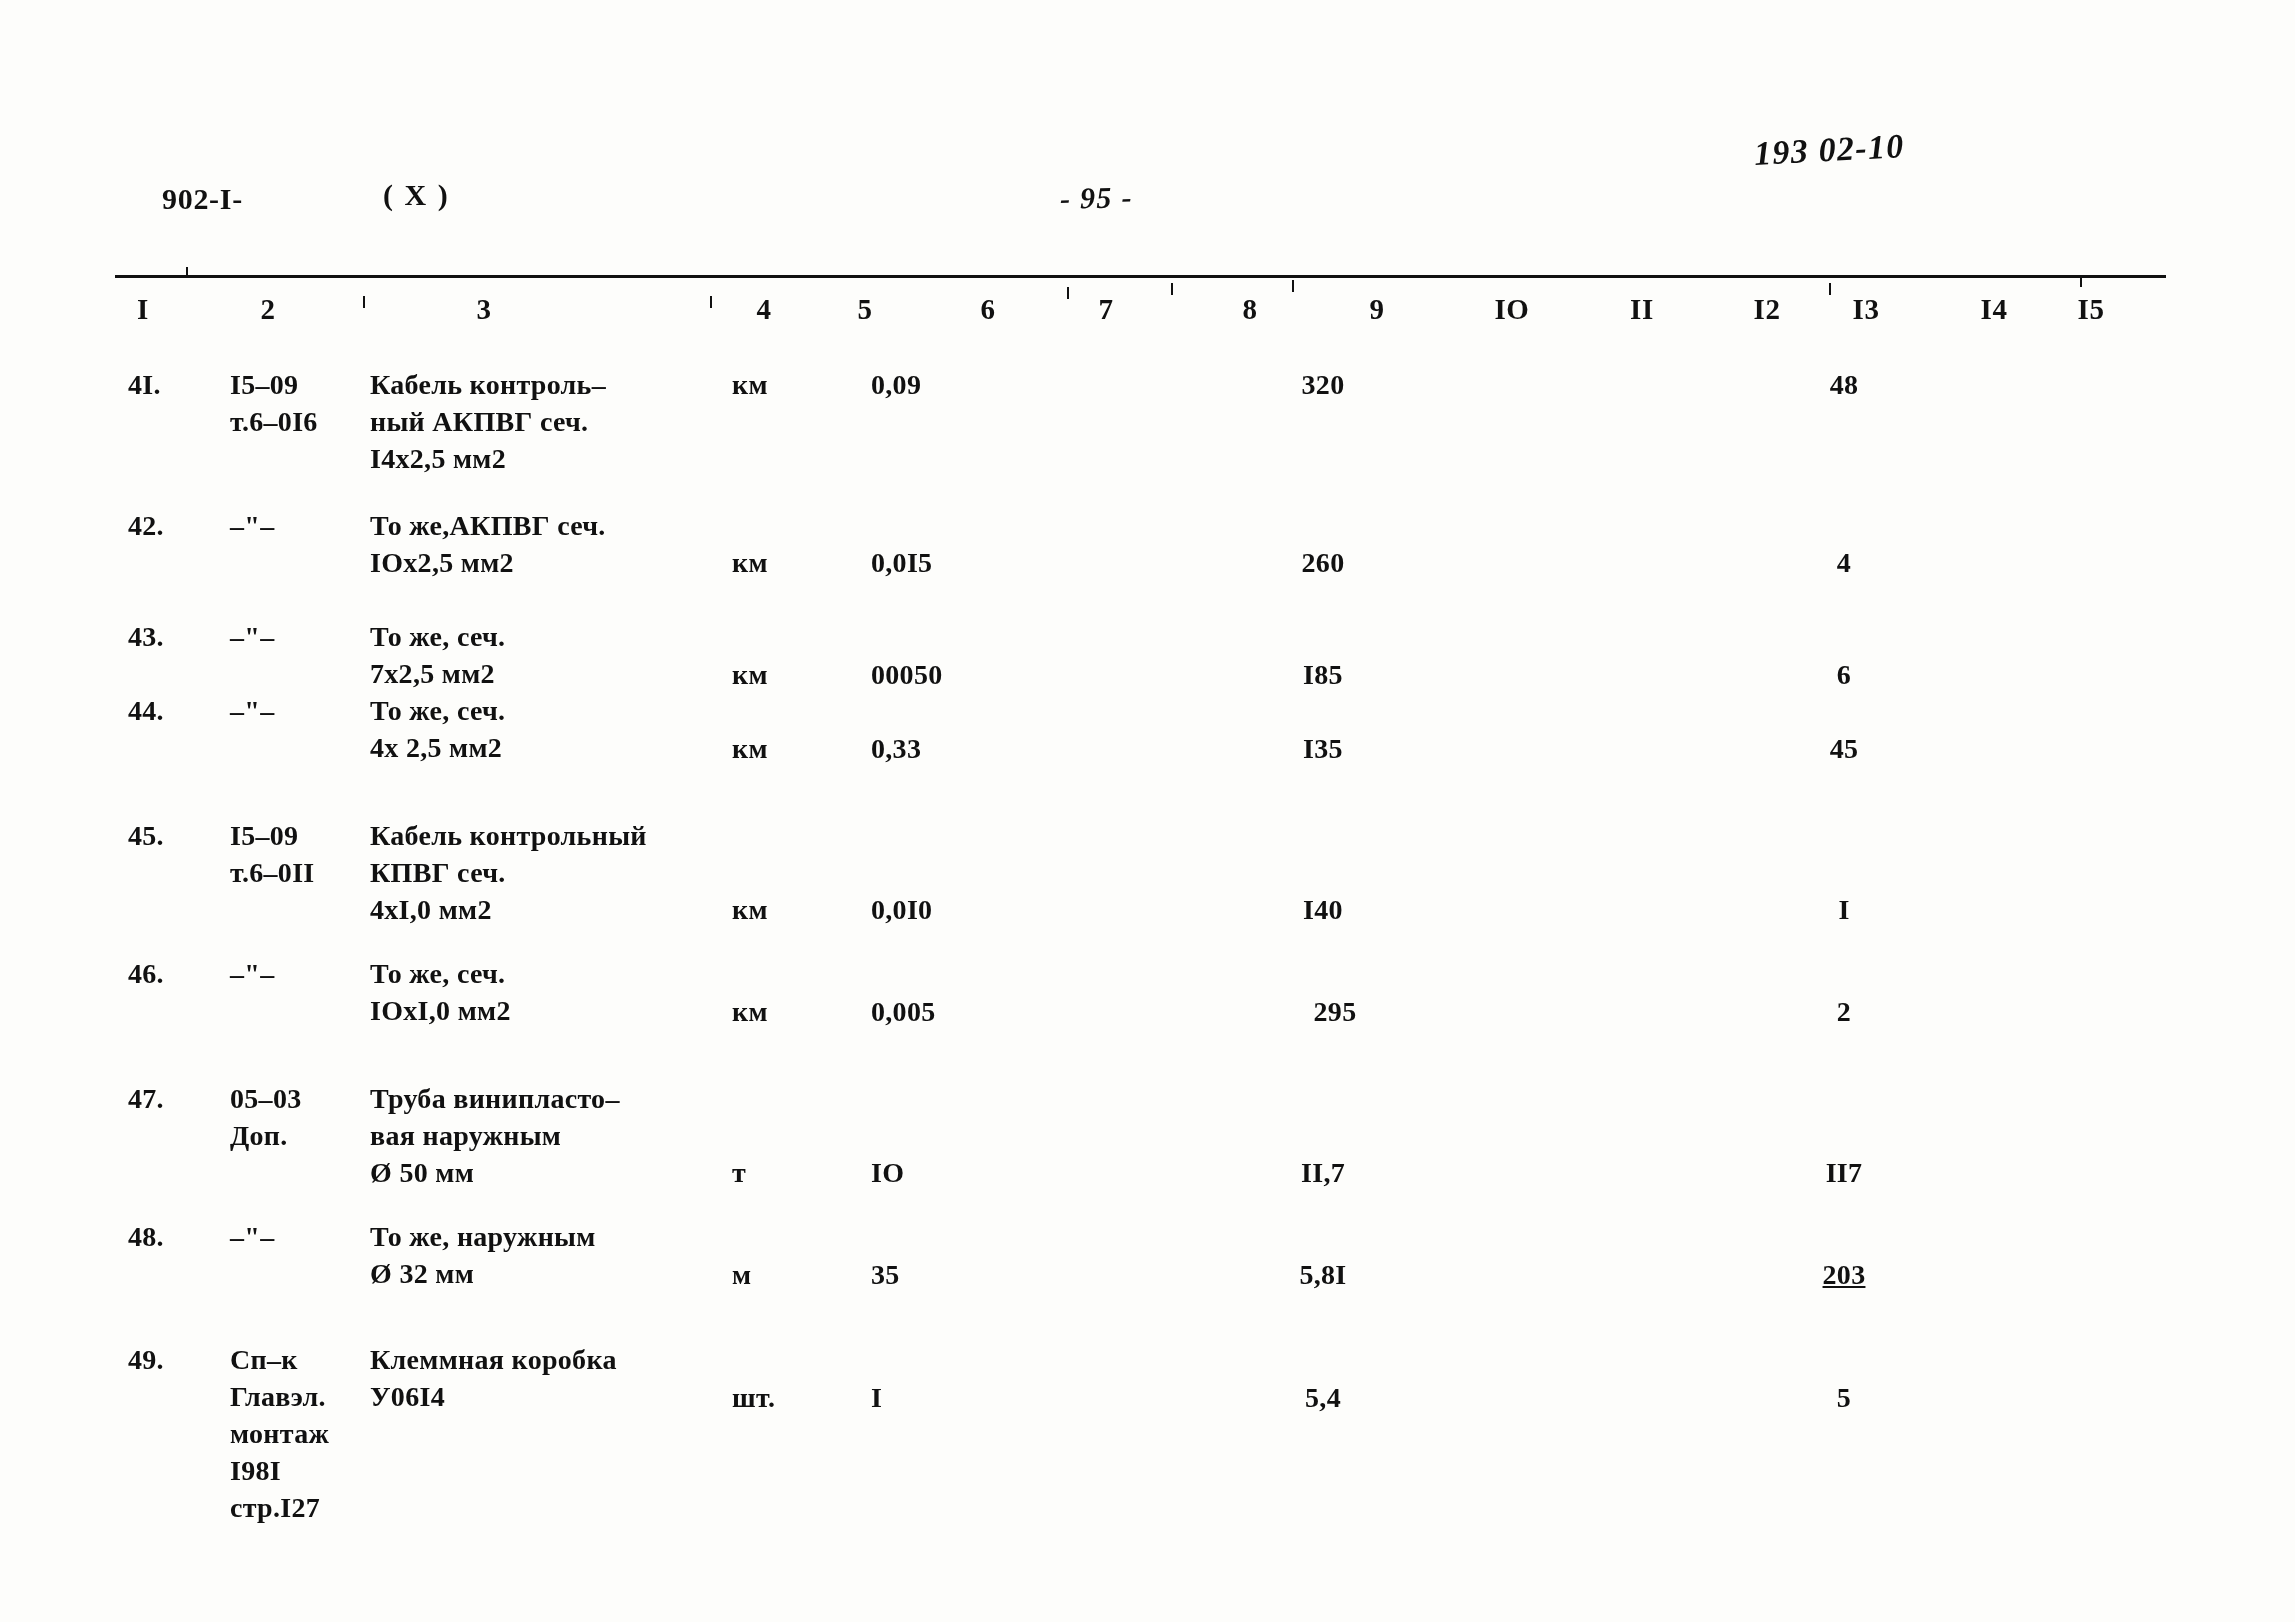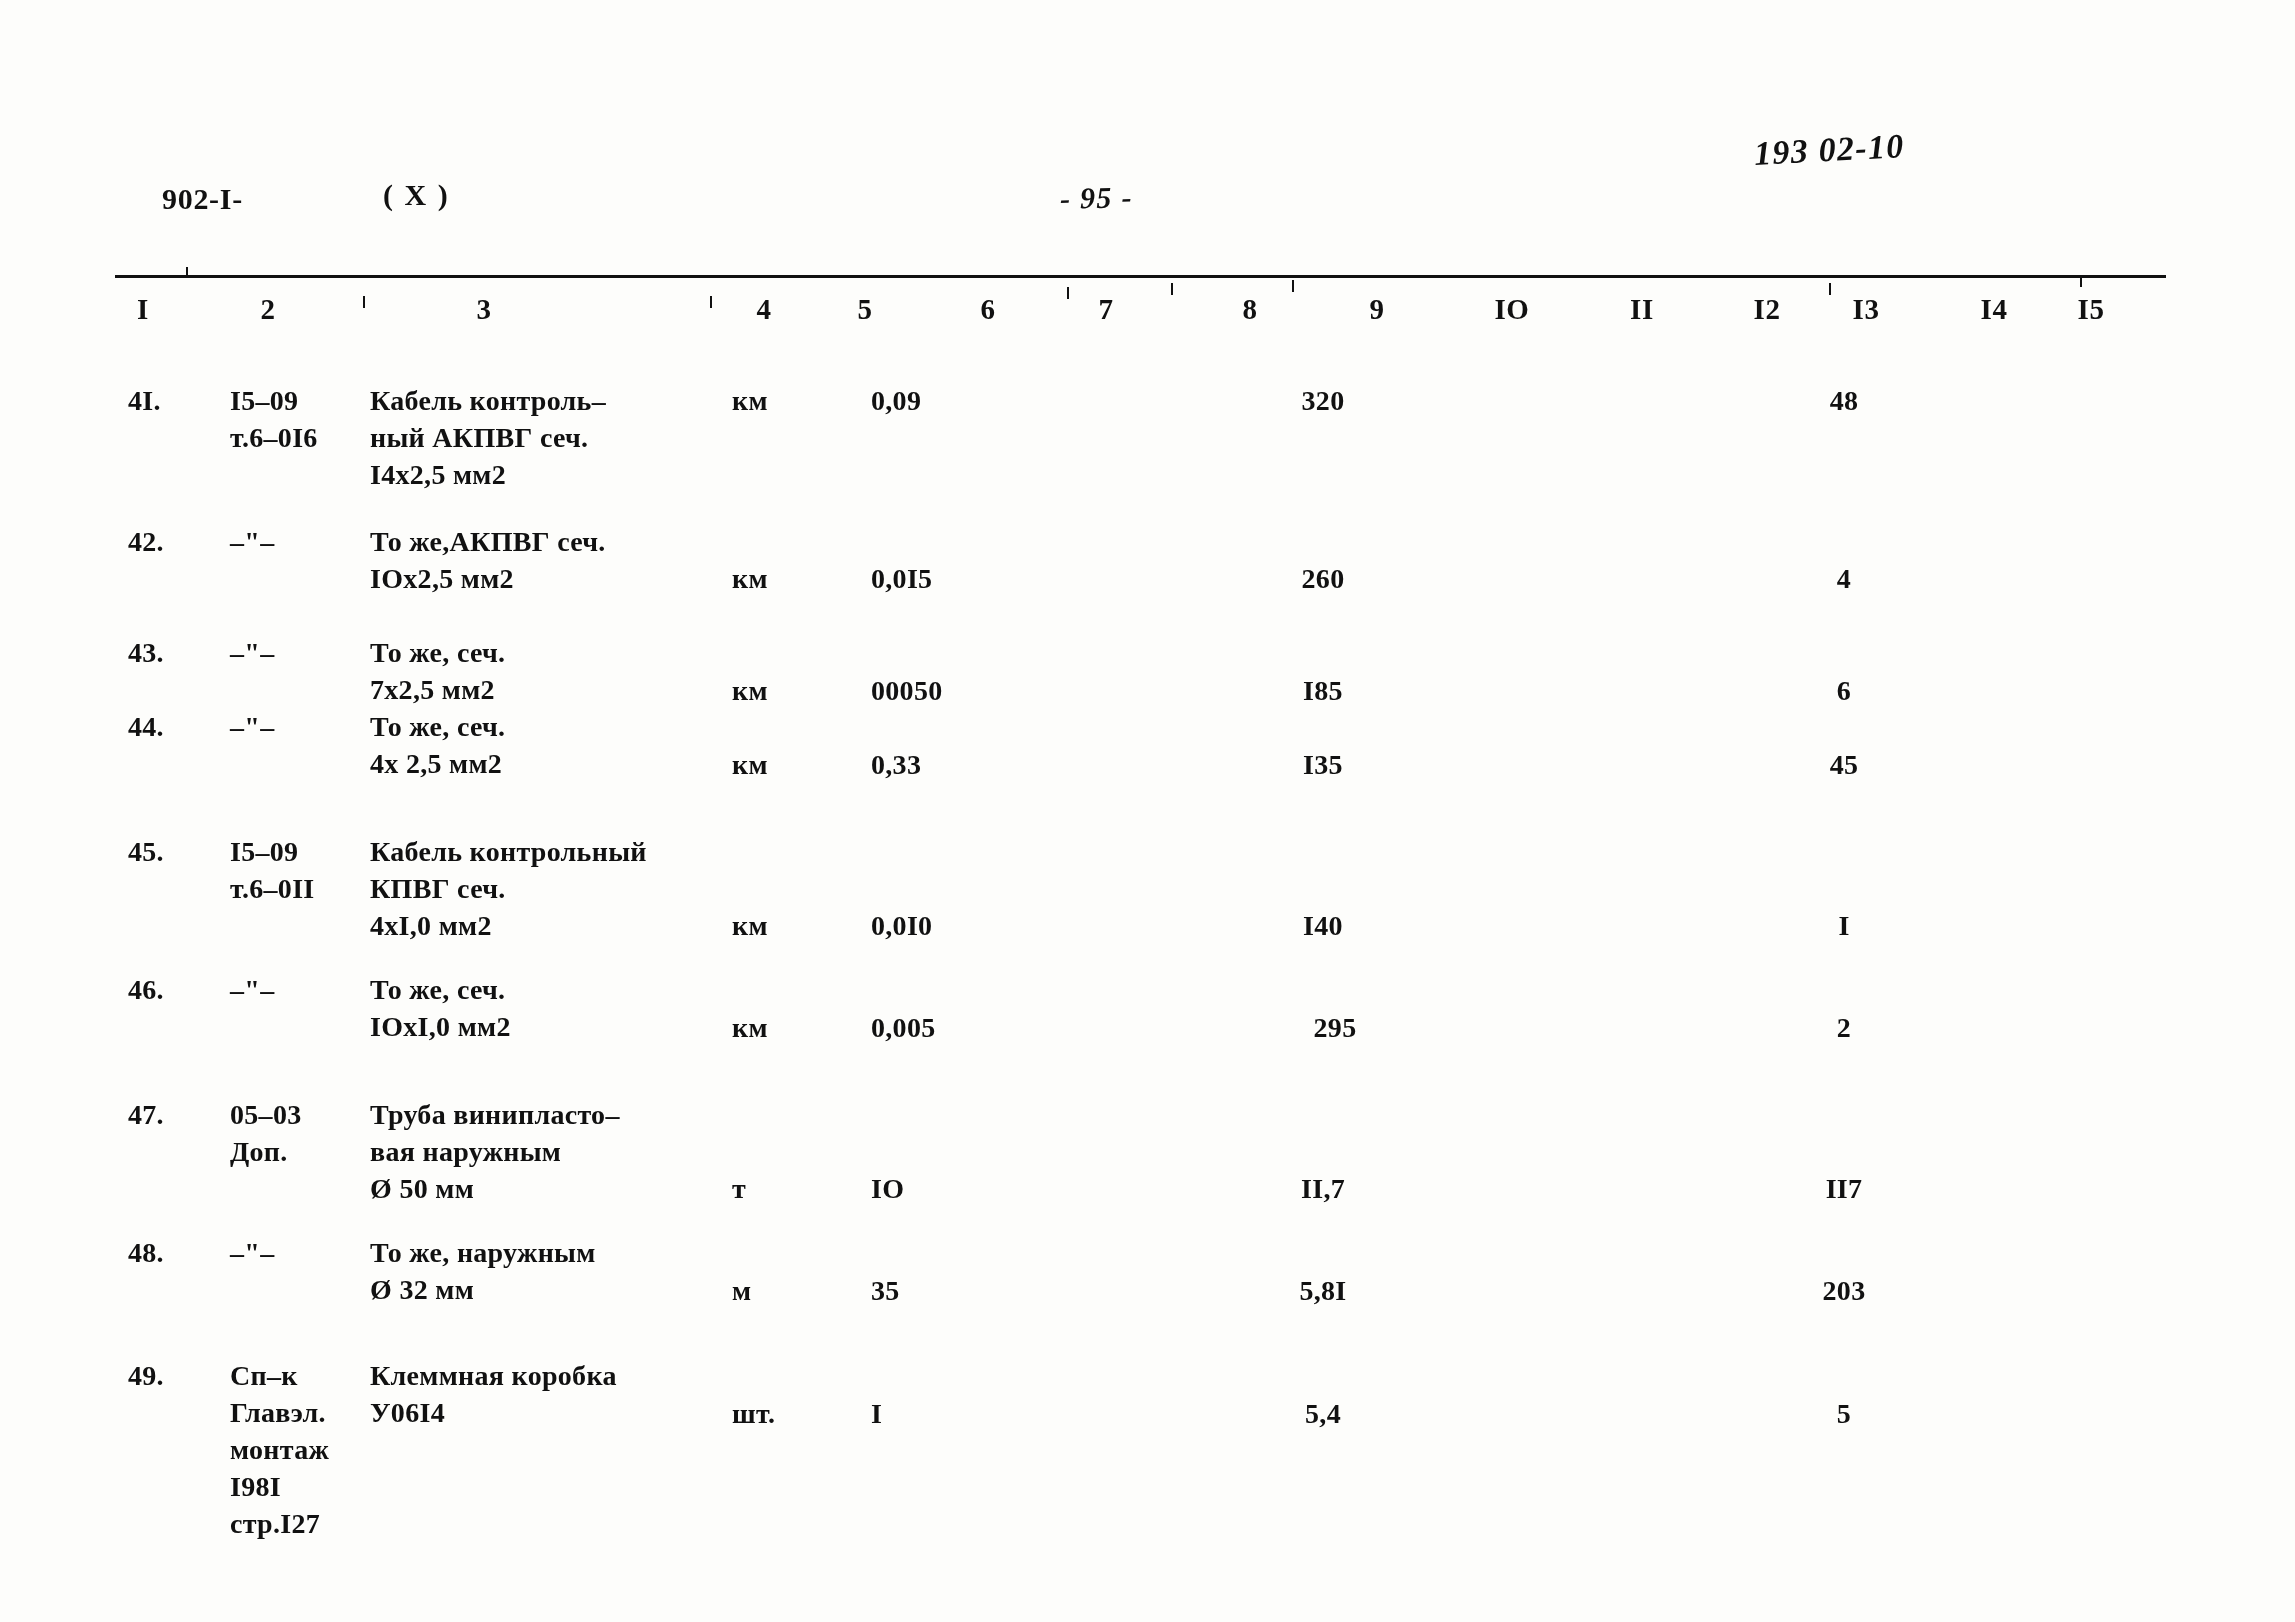--- a/index.html
+++ b/index.html
@@ -110,21 +110,21 @@
     position: absolute;
     width: 2px;
     height: 11.8px;
     background: #111111;
   }
 
   
   .rows {
     position: absolute;
     left: 0;
-    top: 16px;
+    top: 0;
     width: 2295px;
     height: 1230px;
   }
   .row {
     position: absolute;
     left: 0;
     width: 2295px;
   }
   .cell {
     position: absolute;
@@ -252,21 +252,21 @@
         <div class="cell c-total" style="top: 1154px;">II7</div>
       </div>
       <div class="row" style="top: 0px;">
         <div class="cell c-num" style="top: 1218px;">48.</div>
         <div class="cell c-code" style="top: 1218px;">–"–</div>
         <div class="cell c-name" style="top: 1218px;">То же, наружным
 Ø 32 мм</div>
         <div class="cell c-unit" style="top: 1256px;">м</div>
         <div class="cell c-qty" style="top: 1256px;">35</div>
         <div class="cell c-price" style="top: 1256px;">5,8I</div>
-        <div class="cell c-total" style="top: 1256px;">203</div>
+        <div class="cell c-total" style="top: 1256px; text-decoration: underline;">203</div>
       </div>
       <div class="row" style="top: 0px;">
         <div class="cell c-num" style="top: 1341px;">49.</div>
         <div class="cell c-code" style="top: 1341px;">Сп–к
 Главэл.
 монтаж
 I98I
 стр.I27</div>
         <div class="cell c-name" style="top: 1341px;">Клеммная коробка
 У06I4</div>

